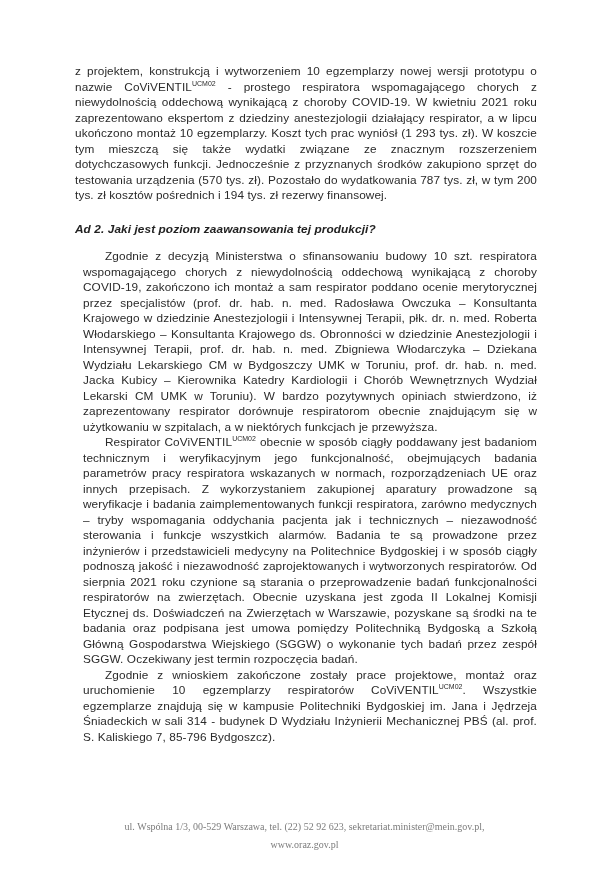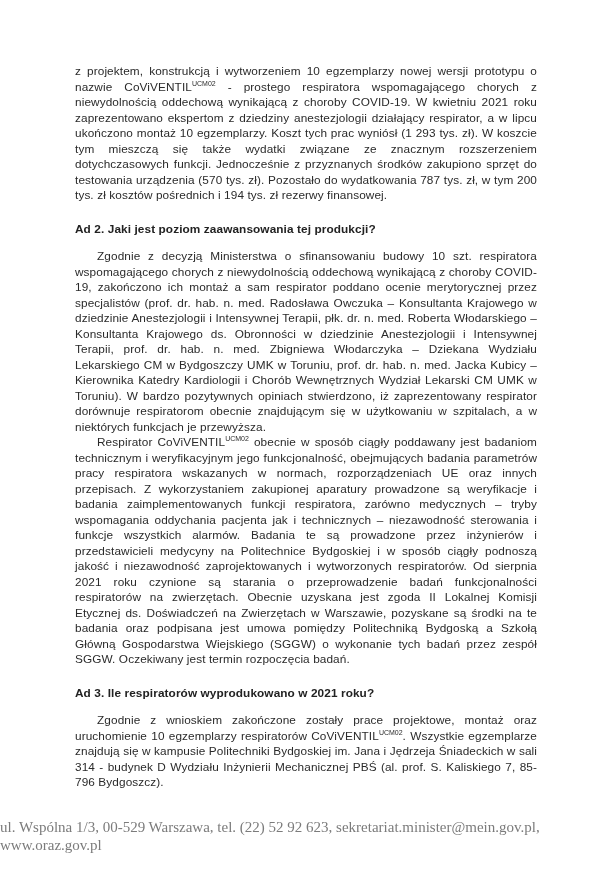--- a/index.html
+++ b/index.html
@@ -25,62 +25,64 @@
     font-size: 11.8px;
     line-height: 15.5px;
     text-align: justify;
     letter-spacing: 0.1px;
   }
   p.body {
     margin: 0;
   }
   p.body.indent {
     text-indent: 22px;
+    margin-left: 8px;
   }
   h2.heading {
     font-size: 11.8px;
     line-height: 15.5px;
     font-weight: bold;
     text-align: left;
     margin: 18px 0 12px 0;
     color: #222222;
+    font-style: italic;
   }
   sup {
     font-size: 7px;
     line-height: 0;
     vertical-align: super;
     letter-spacing: 0;
   }
   .footer {
     position: absolute;
     left: 0;
     bottom: 18px;
     width: 100%;
+    text-align: center;
     font-family: "Liberation Serif", serif;
-    font-size: 15px;
+    font-size: 10px;
     line-height: 18px;
     color: #7b7b7b;
   }
 </style>
 </head>
 <body>
 
 <div class="page">
 
   <div class="text-block">
 
     <p class="body">z projektem, konstrukcją i wytworzeniem 10 egzemplarzy nowej wersji prototypu o nazwie CoViVENTIL<sup>UCM02</sup> - prostego respiratora wspomagającego chorych z niewydolnością oddechową wynikającą z choroby COVID-19. W kwietniu 2021 roku zaprezentowano ekspertom z dziedziny anestezjologii działający respirator, a w lipcu ukończono montaż 10 egzemplarzy. Koszt tych prac wyniósł (1 293 tys. zł). W koszcie tym mieszczą się także wydatki związane ze znacznym rozszerzeniem dotychczasowych funkcji. Jednocześnie z przyznanych środków zakupiono sprzęt do testowania urządzenia (570 tys. zł). Pozostało do wydatkowania 787 tys. zł, w tym 200 tys. zł kosztów pośrednich i 194 tys. zł rezerwy finansowej.</p>
 
     <h2 class="heading">Ad 2. Jaki jest poziom zaawansowania tej produkcji?</h2>
 
     <p class="body indent">Zgodnie z decyzją Ministerstwa o sfinansowaniu budowy 10 szt. respiratora wspomagającego chorych z niewydolnością oddechową wynikającą z choroby COVID-19, zakończono ich montaż a sam respirator poddano ocenie merytorycznej przez specjalistów (prof. dr. hab. n. med. Radosława Owczuka – Konsultanta Krajowego w dziedzinie Anestezjologii i Intensywnej Terapii, płk. dr. n. med. Roberta Włodarskiego – Konsultanta Krajowego ds. Obronności w dziedzinie Anestezjologii i Intensywnej Terapii, prof. dr. hab. n. med. Zbigniewa Włodarczyka – Dziekana Wydziału Lekarskiego CM w Bydgoszczy UMK w Toruniu, prof. dr. hab. n. med. Jacka Kubicy – Kierownika Katedry Kardiologii i Chorób Wewnętrznych Wydział Lekarski CM UMK w Toruniu). W bardzo pozytywnych opiniach stwierdzono, iż zaprezentowany respirator dorównuje respiratorom obecnie znajdującym się w użytkowaniu w szpitalach, a w niektórych funkcjach je przewyższa.</p>
 
     <p class="body indent">Respirator CoViVENTIL<sup>UCM02</sup> obecnie w sposób ciągły poddawany jest badaniom technicznym i weryfikacyjnym jego funkcjonalność, obejmujących badania parametrów pracy respiratora wskazanych w normach, rozporządzeniach UE oraz innych przepisach. Z wykorzystaniem zakupionej aparatury prowadzone są weryfikacje i badania zaimplementowanych funkcji respiratora, zarówno medycznych – tryby wspomagania oddychania pacjenta jak i technicznych – niezawodność sterowania i funkcje wszystkich alarmów. Badania te są prowadzone przez inżynierów i przedstawicieli medycyny na Politechnice Bydgoskiej i w sposób ciągły podnoszą jakość i niezawodność zaprojektowanych i wytworzonych respiratorów. Od sierpnia 2021 roku czynione są starania o przeprowadzenie badań funkcjonalności respiratorów na zwierzętach. Obecnie uzyskana jest zgoda II Lokalnej Komisji Etycznej ds. Doświadczeń na Zwierzętach w Warszawie, pozyskane są środki na te badania oraz podpisana jest umowa pomiędzy Politechniką Bydgoską a Szkołą Główną Gospodarstwa Wiejskiego (SGGW) o wykonanie tych badań przez zespół SGGW. Oczekiwany jest termin rozpoczęcia badań.</p>
 
-    <h2 class="heading">Ad 3. Ile respiratorów wyprodukowano w 2021 roku?</h2>
 
     <p class="body indent">Zgodnie z wnioskiem zakończone zostały prace projektowe, montaż oraz uruchomienie 10 egzemplarzy respiratorów CoViVENTIL<sup>UCM02</sup>. Wszystkie egzemplarze znajdują się w kampusie Politechniki Bydgoskiej im. Jana i Jędrzeja Śniadeckich w sali 314 - budynek D Wydziału Inżynierii Mechanicznej PBŚ (al. prof. S. Kaliskiego 7, 85-796 Bydgoszcz).</p>
 
   </div>
 
   <footer class="footer">
     <div>ul. Wspólna 1/3, 00-529 Warszawa, tel. (22) 52 92 623, sekretariat.minister@mein.gov.pl,</div>
     <div>www.oraz.gov.pl</div>
   </footer>
 

